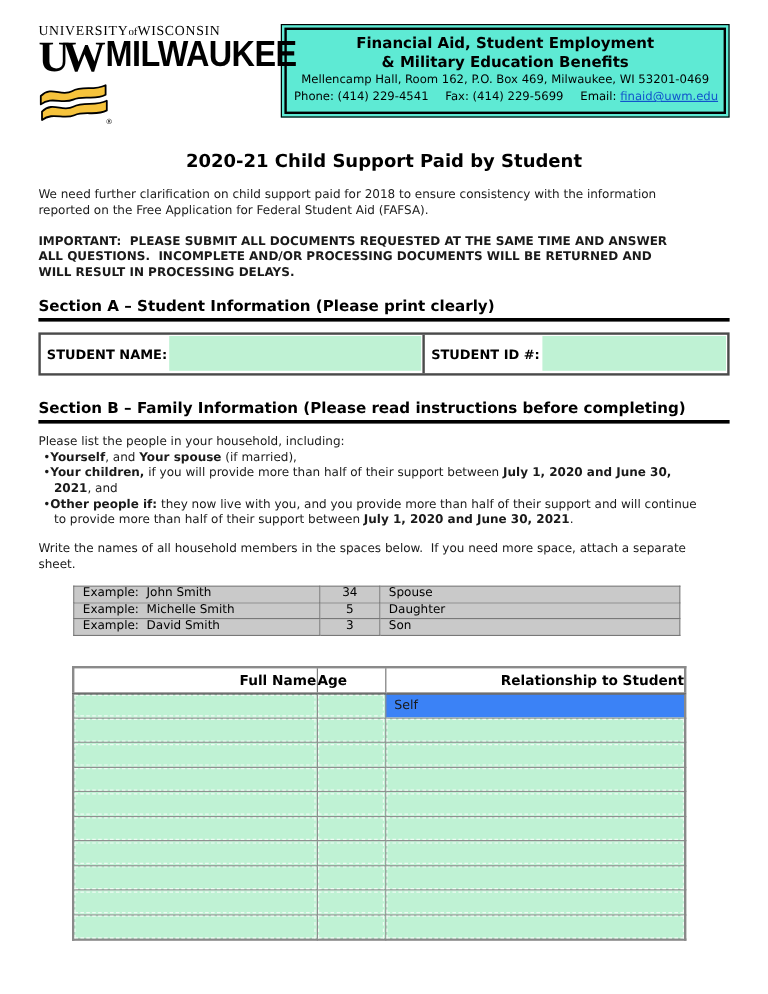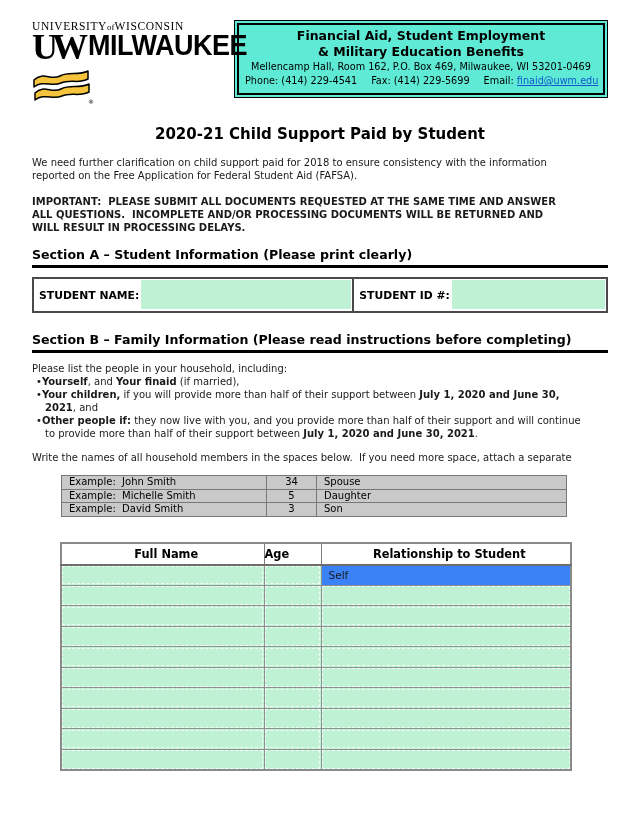--- a/index.html
+++ b/index.html
@@ -78,21 +78,21 @@
     background: #c9c9c9; border: 1px solid #787878;
     font-size: 10px; height: 13.5px; line-height: 12px;
     padding: 0 0 0 7px; overflow: hidden; color: #000;
   }
   .example td.age { text-align: center; padding: 0; }
 
   
   .household { margin: 25px 0 0 28px; width: 510px; table-layout: fixed; border: 2px solid #8a8a8a; }
   .household th {
     background: #fff; border: 1.5px solid #7c7c7c; border-bottom: 2px solid #6e6e6e;
-    font-size: 11.4px; font-weight: bold; text-align: center;
+    font-size: 11.4px; font-weight: bold; text-align: right;
     height: 22px; padding: 0 0 0 7px; color: #000;
   }
   .household th.age { text-align: left; padding: 0; }
   .household td { border: 1.5px solid #8f8f8f; height: 20.5px; padding: 0; }
   .household td.g { background: #bff2d4; outline: 1px dashed rgba(255,255,255,0.75); outline-offset: -2px; }
   .household td.self { background: #3b82f6; font-size: 10.5px; padding-left: 7px; color: #1a1a1a; }
 </style>
 </head>
 <body>
 
@@ -146,30 +146,31 @@
     </div>
     <div class="sb-cell sb-id">
       <span class="sb-label">STUDENT ID #:</span>
       <span class="sb-field"></span>
     </div>
   </div>
 
   <h2 class="h2b">Section B – Family Information (Please read instructions before completing)</h2>
   <div class="body listintro">Please list the people in your household, including:</div>
 
-  <div class="bullet"><span class="bold">Yourself</span><span>, and </span><span class="bold">Your finaid</span><span> (if married),</span></div>
+  <div class="bullet"><span class="bold">Yourself</span><span>, and </span><span class="bold">Your spouse</span><span> (if married),</span></div>
 
   <div class="bullet"><span class="bold">Your children,</span><span> if you will provide more than half of their support between </span><span class="bold">July 1, 2020 and June 30,</span></div>
   <div class="bullet-cont"><span class="bold">2021</span><span>, and</span></div>
 
   <div class="bullet"><span class="bold">Other people if:</span><span> they now live with you, and you provide more than half of their support and will continue</span></div>
   <div class="bullet-cont"><span>to provide more than half of their support between </span><span class="bold">July 1, 2020 and June 30, 2021</span><span>.</span></div>
 
   <div class="body write">
     <div class="line prewrap">Write the names of all household members in the spaces below.  If you need more space, attach a separate</div>
+    <div class="line prewrap">sheet.</div>
   </div>
 
   <table class="example">
     <colgroup>
         <col style="width:205px">
         <col style="width:50px">
         <col style="width:250px">
       </colgroup>
     <tbody>
       <tr>

